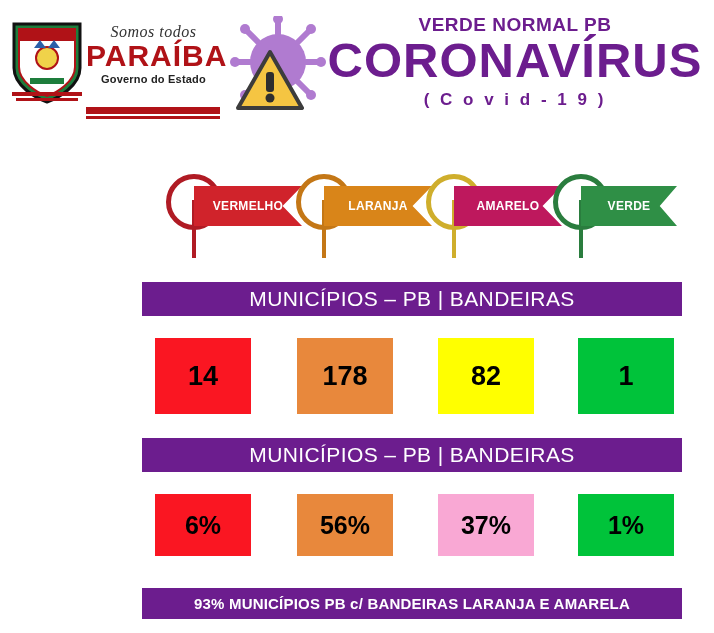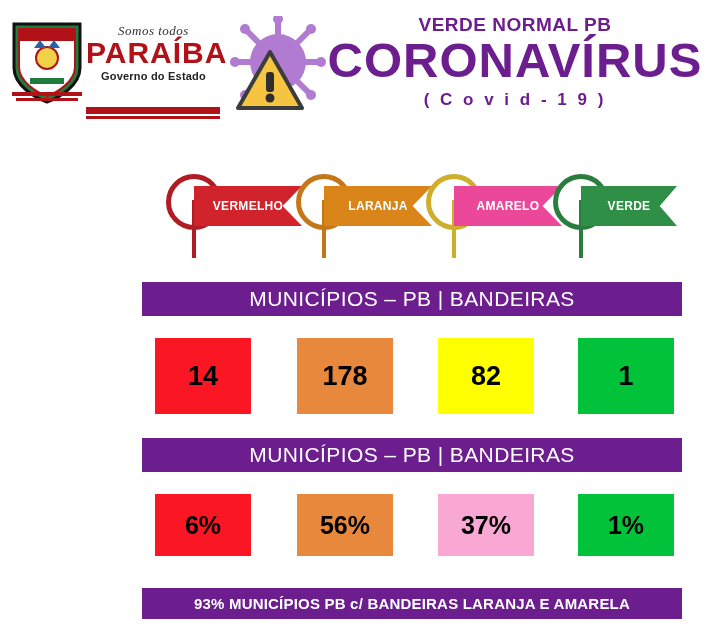--- a/index.html
+++ b/index.html
@@ -31,21 +31,21 @@
     position: absolute;
     left: 86px;
     top: 24px;
     width: 135px;
     text-align: center;
     color: #b01217;
   }
   .gov-text .somos {
     font-family: "Liberation Serif", serif;
     font-style: italic;
-    font-size: 13px;
+    font-size: 16px;
     letter-spacing: .5px;
     line-height: 1;
     color: #333;
   }
   .gov-text .paraiba {
     font-family: "Liberation Sans", sans-serif;
     font-weight: bold;
     font-size: 30px;
     letter-spacing: 1px;
     line-height: 1.05;
@@ -288,21 +288,21 @@
 
   <div class="flag-item" style="left:288px">
     <div class="flag-ring" style="border-color:#c47716"></div>
     <div class="flag-pole" style="background:#c47716"></div>
     <div class="flag-banner" style="background:#d98519">LARANJA</div>
   </div>
 
   <div class="flag-item" style="left:418px">
     <div class="flag-ring" style="border-color:#cfae2c"></div>
     <div class="flag-pole" style="background:#cfae2c"></div>
-    <div class="flag-banner" style="background:#ec4899">AMARELO</div>
+    <div class="flag-banner" style="background:#be185d">AMARELO</div>
   </div>
 
   <div class="flag-item" style="left:545px">
     <div class="flag-ring" style="border-color:#2a7d3e"></div>
     <div class="flag-pole" style="background:#2a7d3e"></div>
     <div class="flag-banner" style="background:#2f8f46;width:96px">VERDE</div>
   </div>
 </div>
 
 <div class="title-bar" id="title-bar-1">MUNICÍPIOS – PB | BANDEIRAS</div>

